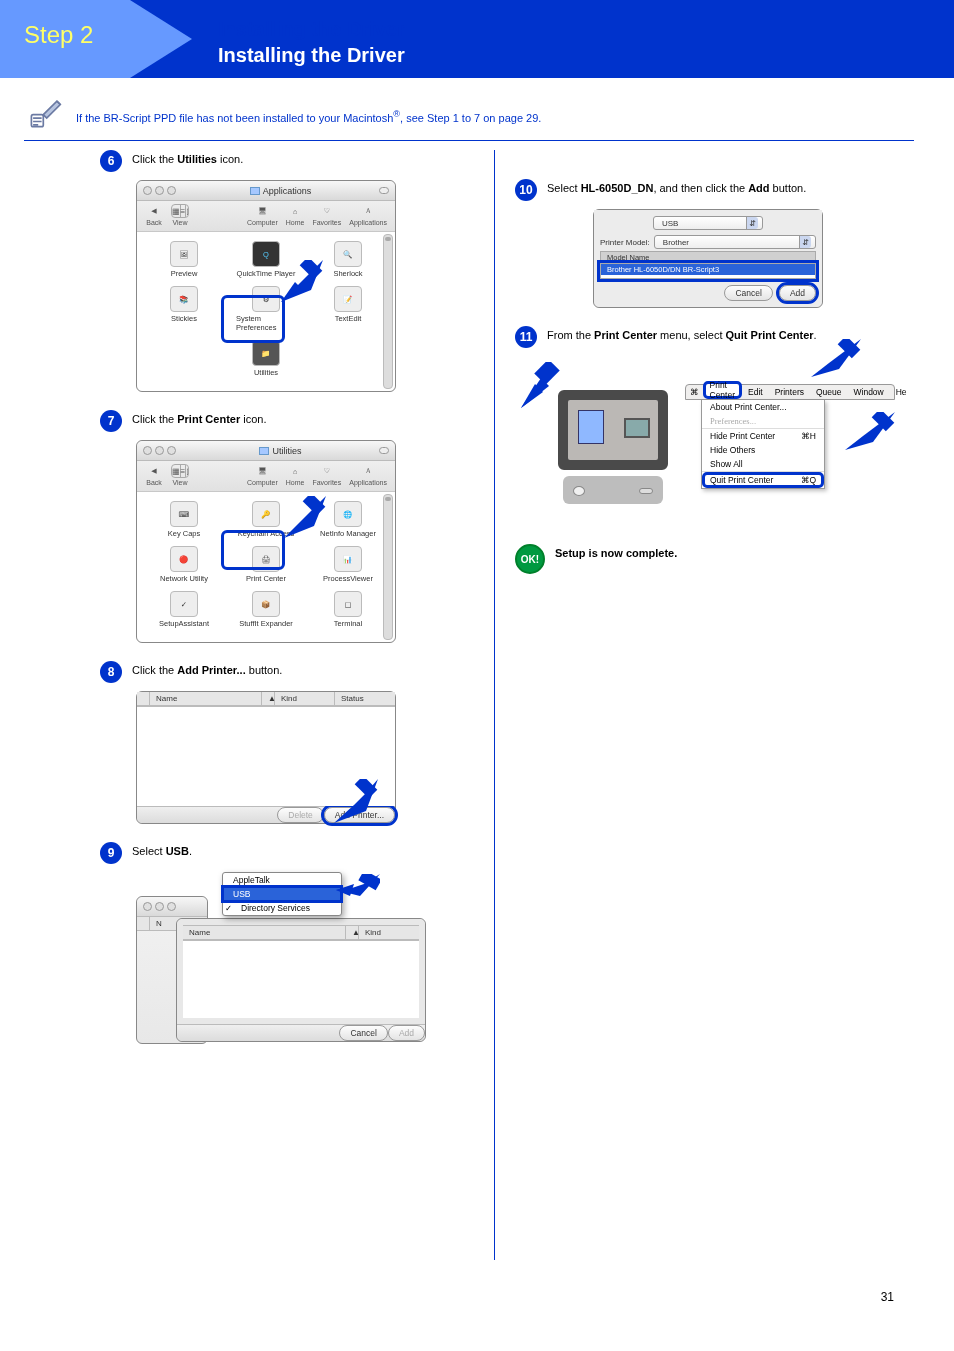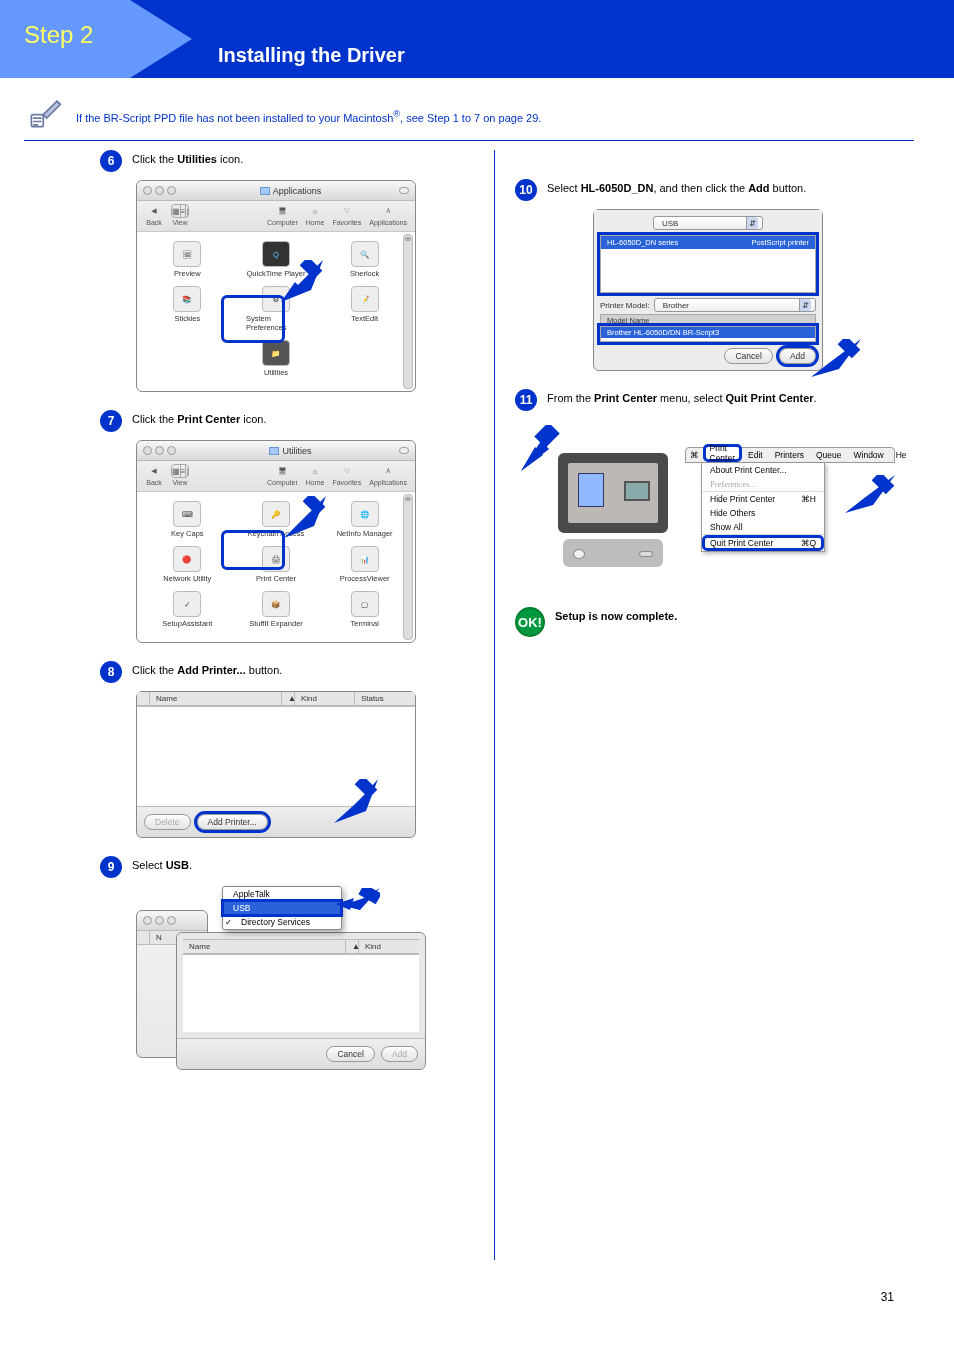--- a/index.html
+++ b/index.html
@@ -103,27 +103,27 @@
     align-items: center;
     justify-content: center;
   }
   .step-text { flex: 1; font-size: 11px; line-height: 1.4; padding-top: 2px; }
   .ok-badge {
     width: 30px; height: 30px;
     border-radius: 50%;
     background: #009940;
     color: #fff;
     font-weight: bold;
-    font-size: 13px;
+    font-size: 10px;
     display: flex; align-items: center; justify-content: center;
     border: 2px solid #00802b;
   }
   .figure {
     margin: 8px 0 18px 36px;
-    width: 280px;
+    width: 260px;
     position: relative;
   }
   .figure-wide { width: 300px; }
   .window {
     border: 1px solid #888;
     border-radius: 6px;
     background: linear-gradient(#f2f2f2,#e8e8e8);
     font-family: "Lucida Grande","Helvetica Neue",Arial,sans-serif;
     color: #333;
     position: relative;
@@ -186,21 +186,21 @@
     display:inline-flex; align-items:center; justify-content:center;
     height: 16px;
     padding: 0 10px;
     font-size: 8.5px;
     border-radius: 9px;
     border: 1px solid #999;
     background: linear-gradient(#fdfdfd,#e4e4e4);
     color:#333;
   }
   .btn.disabled { color:#aaa; }
-  .footer-bar { background: linear-gradient(#efefef,#dcdcdc); border-top:1px solid #bbb; border-radius:0 0 6px 6px; padding:7px; display:flex; justify-content:flex-start; gap:6px; }
+  .footer-bar { background: linear-gradient(#efefef,#dcdcdc); border-top:1px solid #bbb; border-radius:0 0 6px 6px; padding:0; display:flex; justify-content:flex-end; }
   .dropdown-open {
     position:absolute;
     width: 140px;
     border:1px solid #888;
     border-radius:3px;
     background: #fff;
     box-shadow: 2px 3px 6px rgba(0,0,0,0.35);
   }
   .dropdown-open .dd-item { font-size:8.5px; padding:2px 10px; position:relative; }
   .dropdown-open .dd-sel { background:#2a63d9; color:#fff; }
@@ -581,26 +581,20 @@
   </div>
   <div class="figure figure-wide dialog10" style="margin-left:78px; width:230px;">
     <div class="window">
       <div class="inner">
         <div style="display:flex; justify-content:center;">
           <span class="combo" style="width:110px;">
             <span>USB</span>
             <span class="caret">⇵</span>
           </span>
         </div>
-        <div class="listbox" style="outline:3px solid #0033cc;">
-          <div class="sel-row">
-            <span>HL-6050D_DN series</span>
-            <span>PostScript printer</span>
-          </div>
-        </div>
         <div class="field-row">
           <span>Printer Model:</span>
           <span class="combo" style="flex:1">
             <span>Brother</span>
             <span class="caret">⇵</span>
           </span>
         </div>
         <div class="model-header">Model Name</div>
         <div class="model-list" style="outline:3px solid #0033cc;">
           <div class="sel-row">Brother HL-6050D/DN BR-Script3</div>

